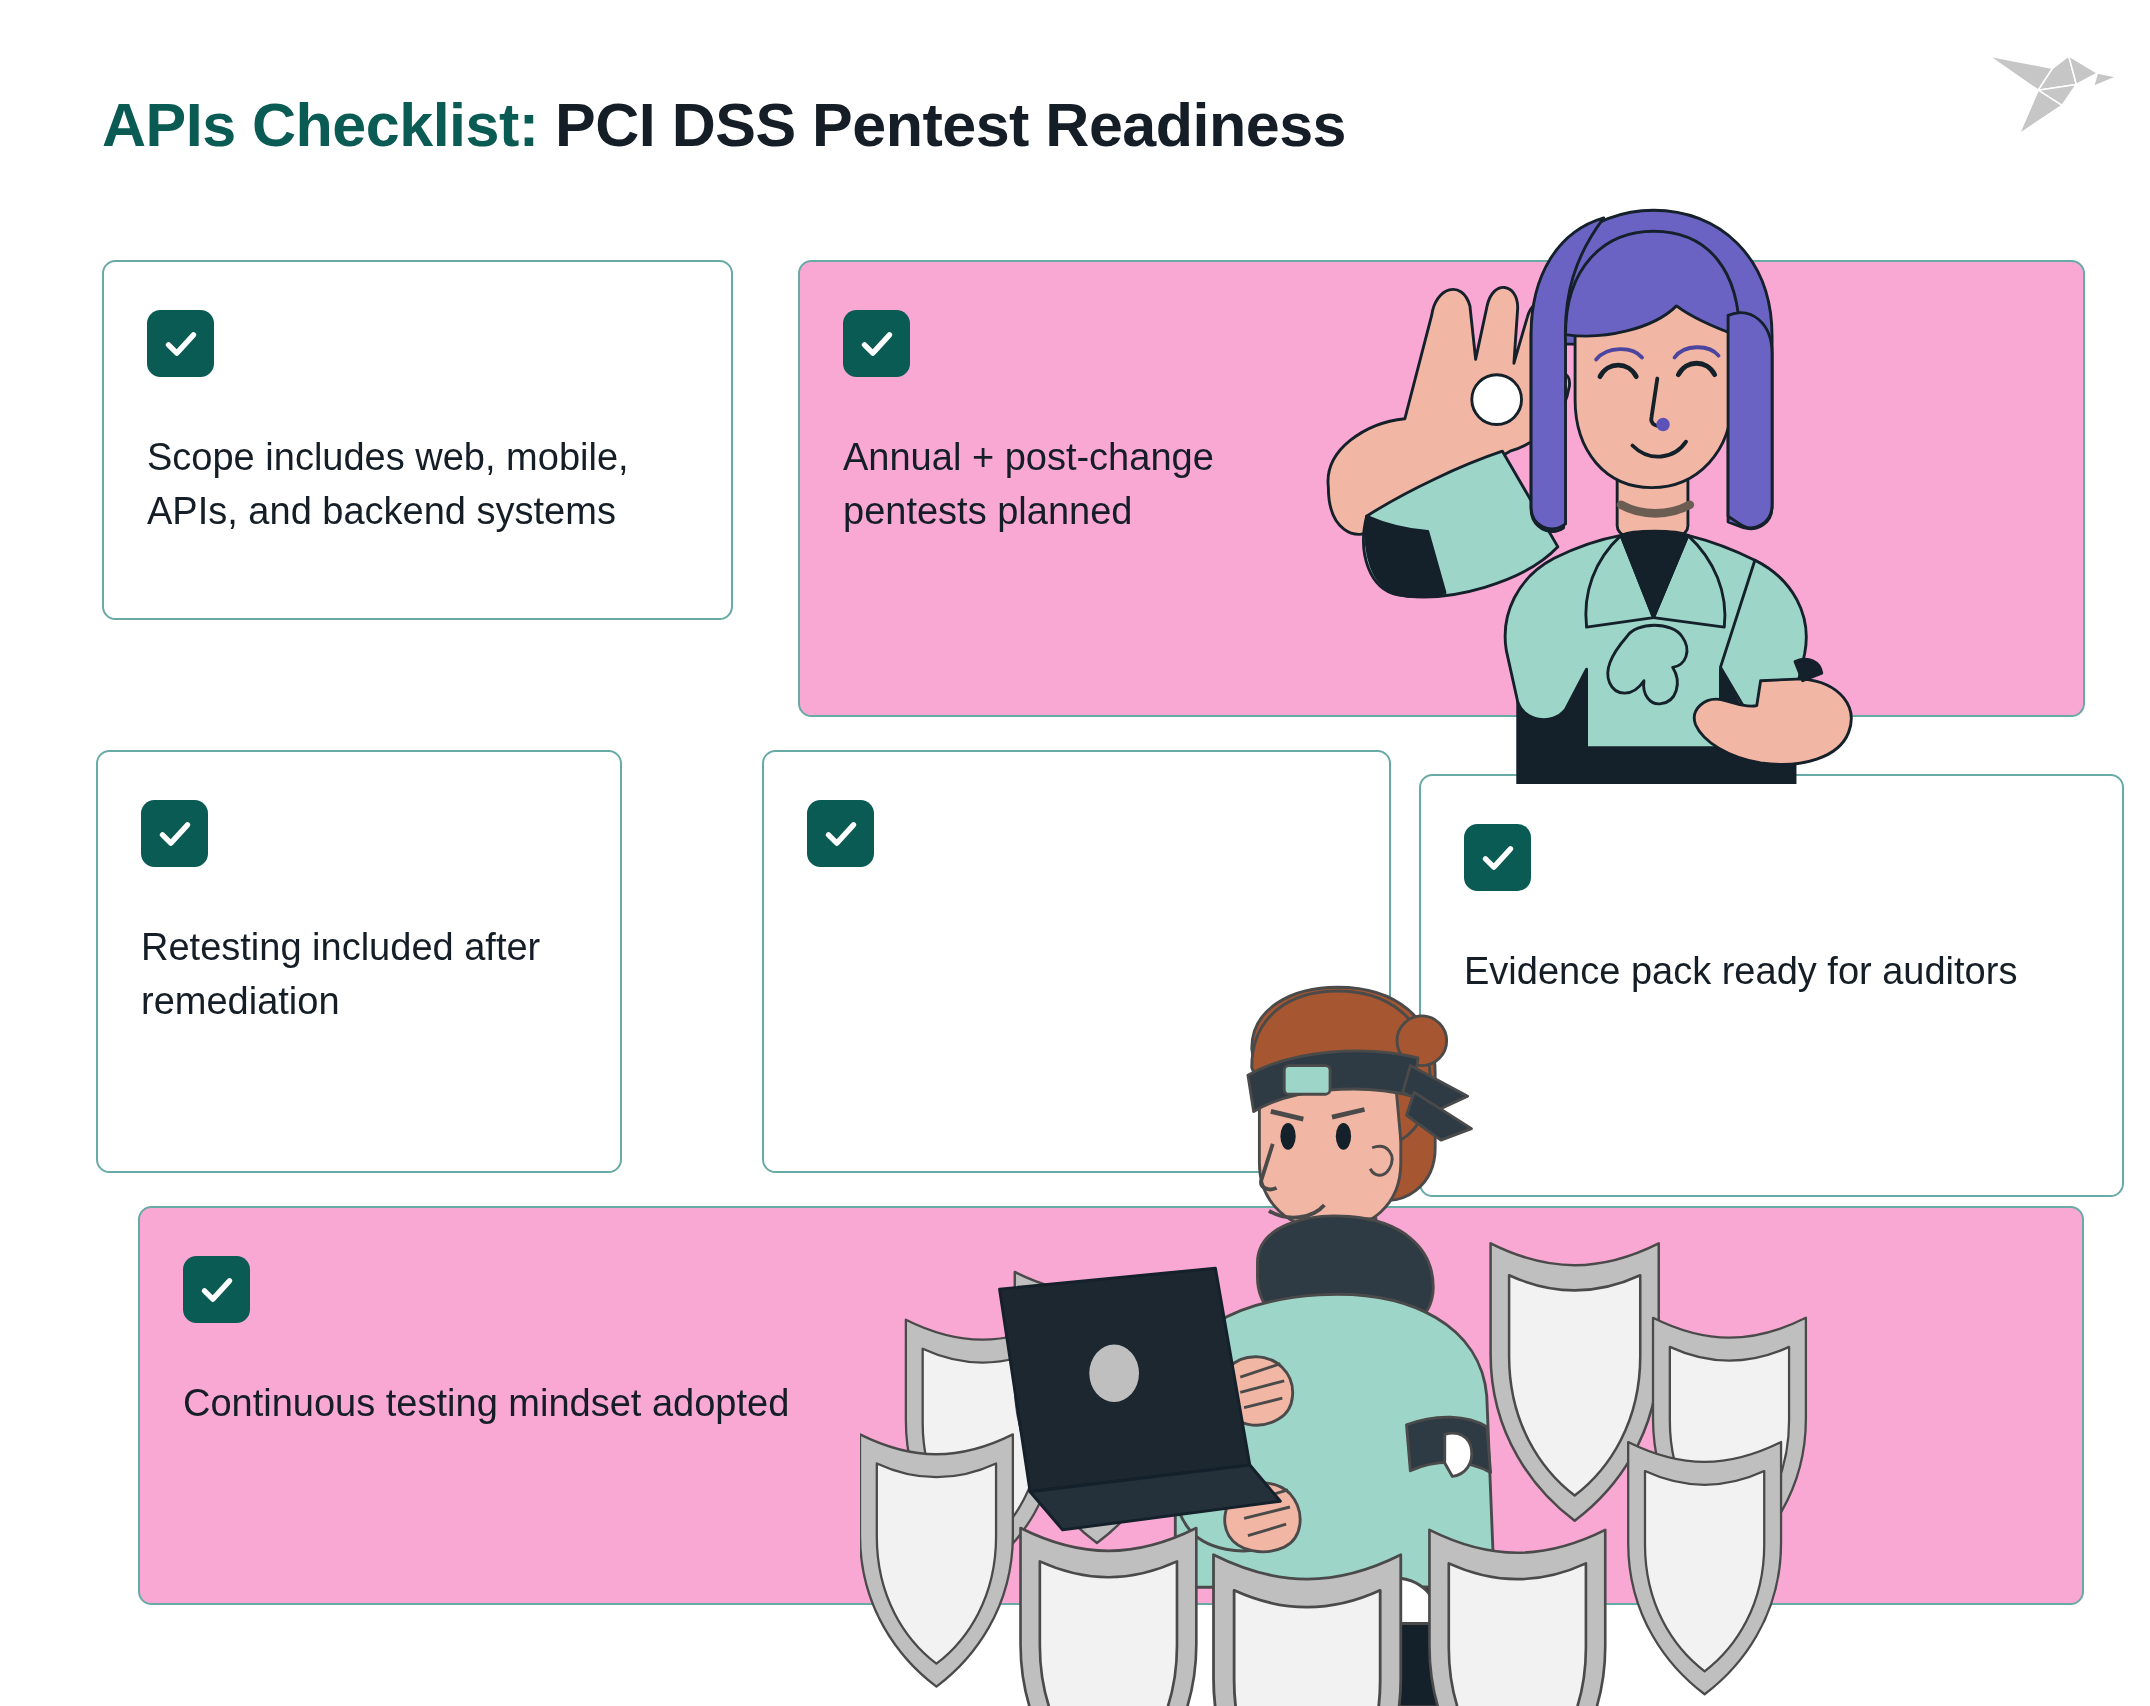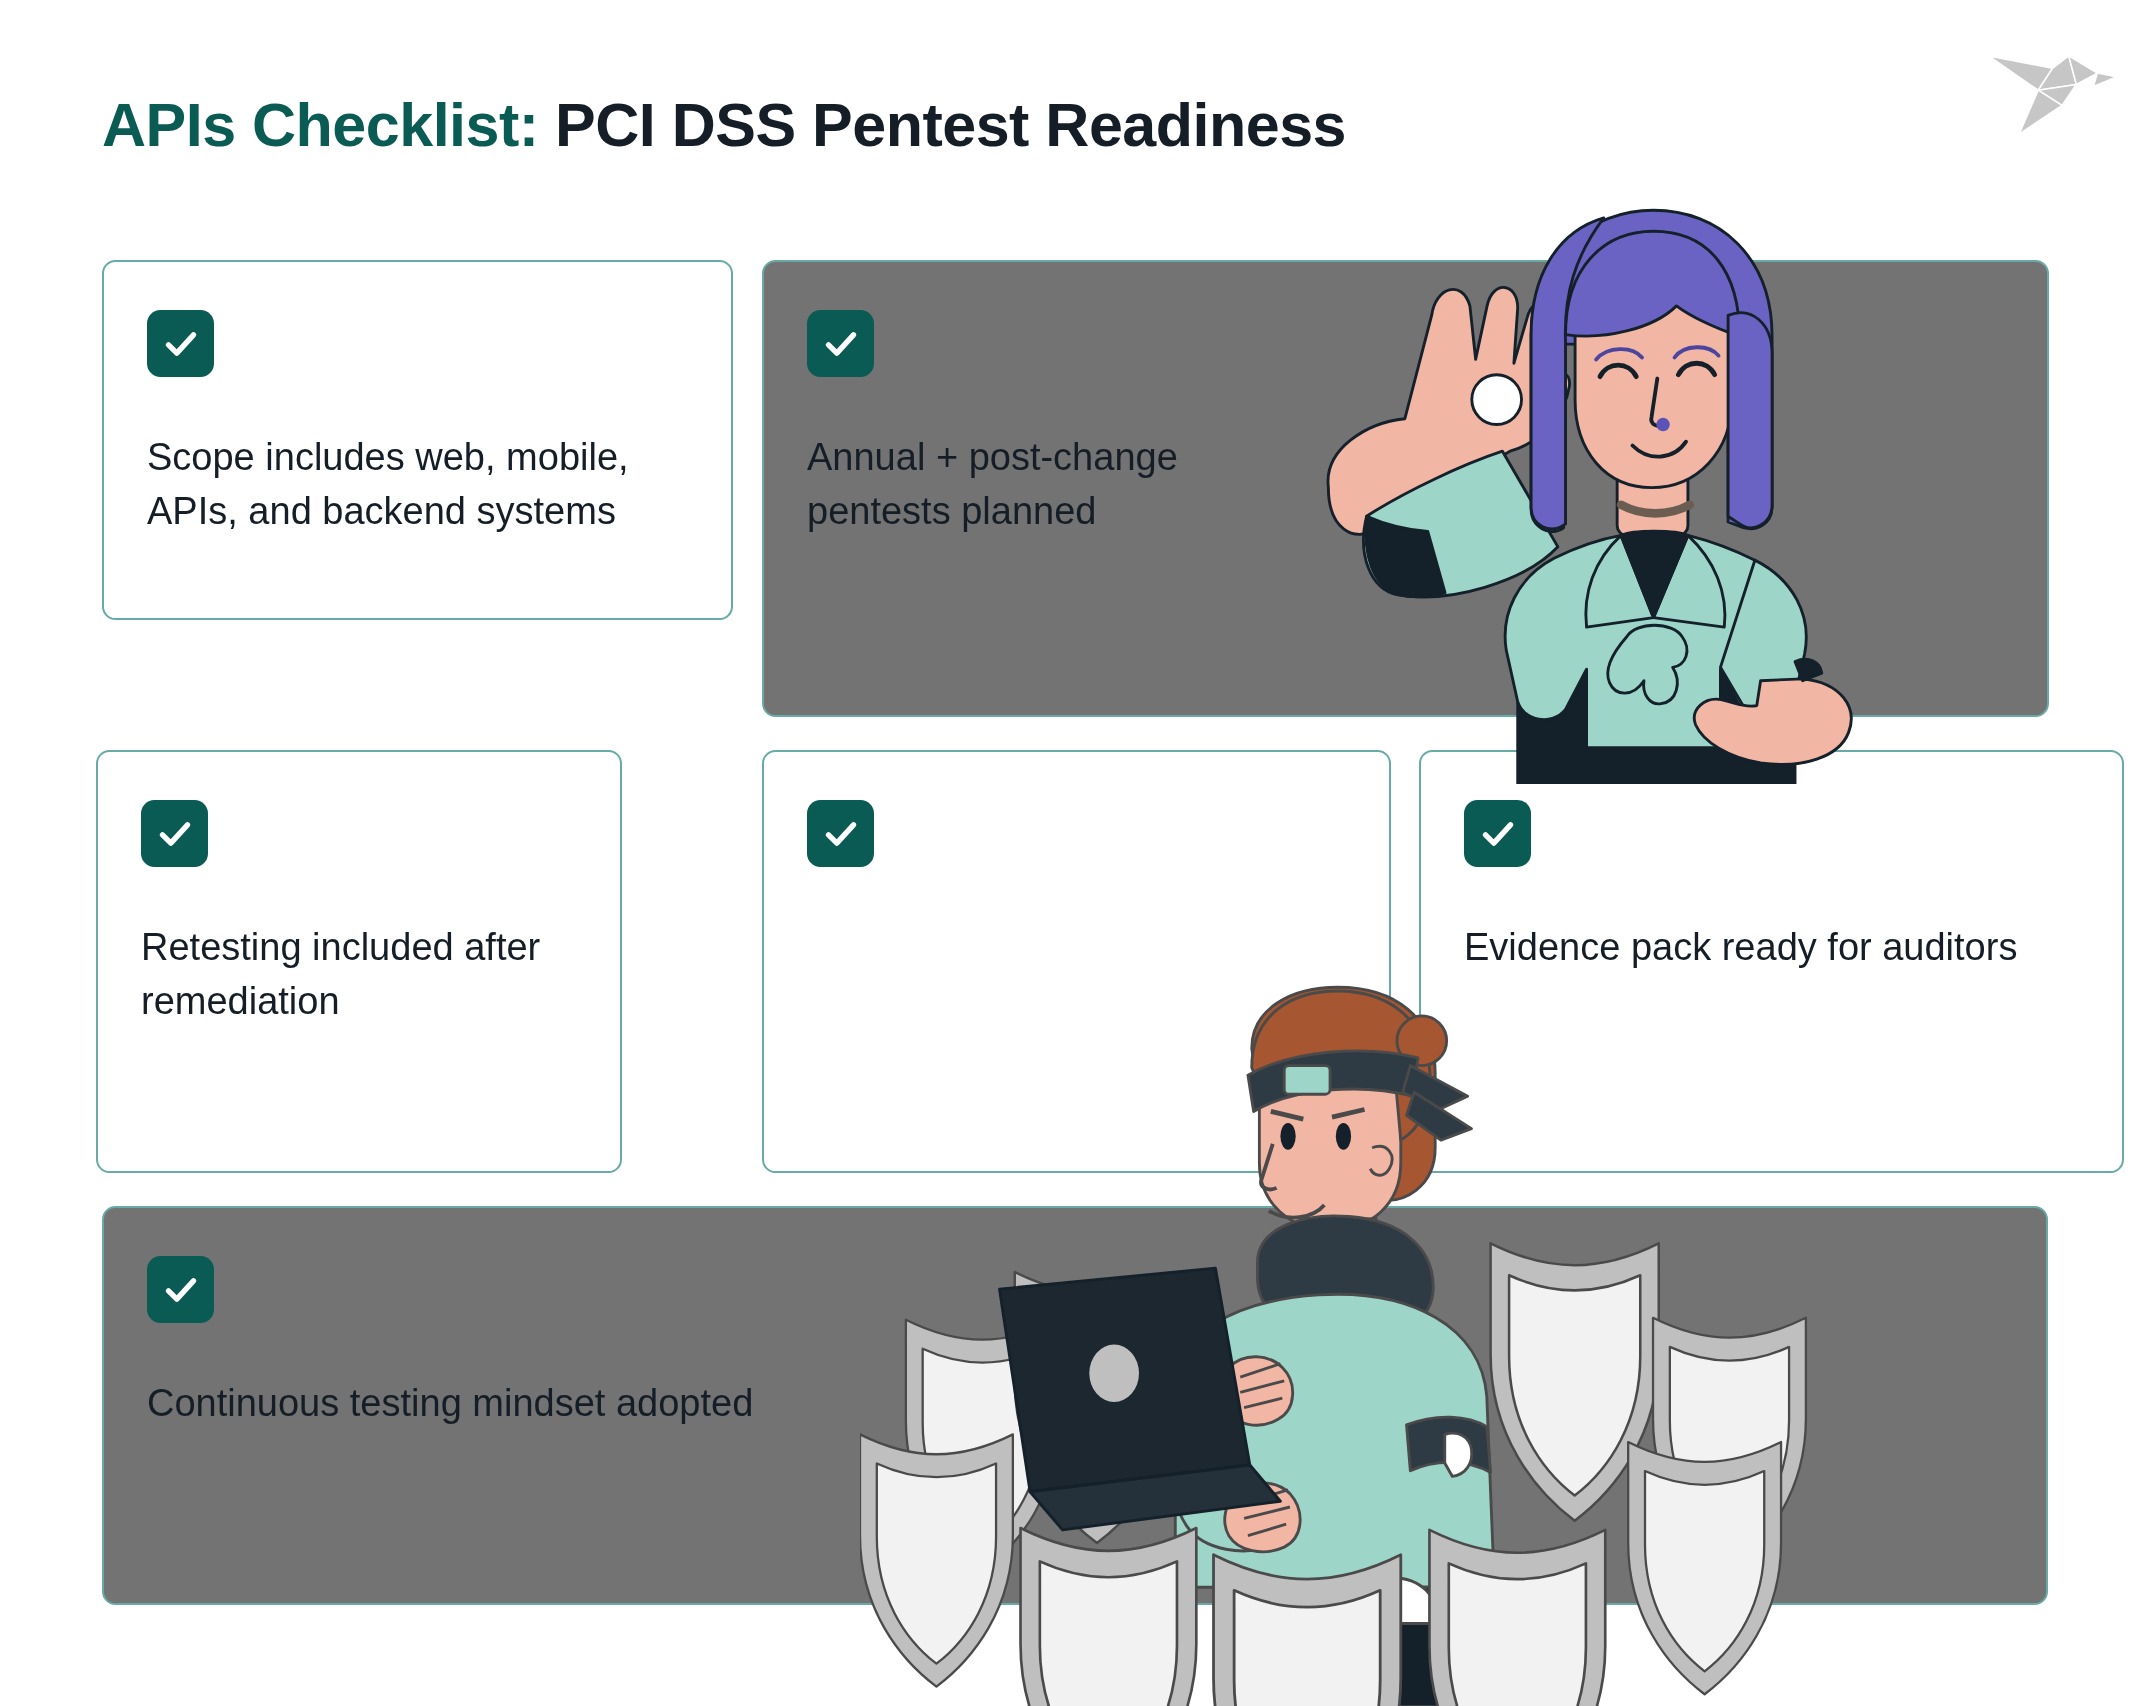--- a/index.html
+++ b/index.html
@@ -35,21 +35,21 @@
   .title-rest { color: #151E26; }
 
   
   .card {
     position: absolute;
     border: 2.9px solid #68AAA6;
     border-radius: 13.4px;
     background: #ffffff;
     padding: 48px 43px;
   }
-  .card.filled { background: #737373; }
+  .card.filled { background: #f9a8d4; margin-left: 36px; }
 
   .check-box {
     width: 67px;
     height: 67px;
     border-radius: 13.4px;
     background: #0A5B54;
     display: flex;
     align-items: center;
     justify-content: center;
     margin-bottom: 54px;
@@ -61,21 +61,21 @@
     line-height: 1.42;
     color: #151E26;
     font-weight: 400;
   }
 
   
   #card-1 { left: 102px;  top: 260px;  width: 631px;  height: 360px; }
   #card-2 { left: 762px;  top: 260px;  width: 1287px; height: 457px; }
   #card-3 { left: 96px;  top: 750px;  width: 526px;  height: 423px; }
   #card-4 { left: 762px;  top: 750px;  width: 629px;  height: 423px; }
-  #card-5 { left: 1419px; top: 750px;  width: 705px;  height: 423px; }
+  #card-5 { left: 1419px; top: 774px;  width: 705px;  height: 423px; }
   #card-6 { left: 102px;  top: 1206px; width: 1946px; height: 399px; }
 
   #card-2 .card-text { width: 401px; }
   #card-6 .card-text { width: 650px; }
 
   
   .illus { position: absolute; pointer-events: none; }
   #illus-woman { left: 1271px; top: 172px; width: 612px; height: 612px; z-index: 5; }
   #illus-knight { left: 860px;  top: 985px; width: 965px; height: 722px; z-index: 6; }
 </style>

